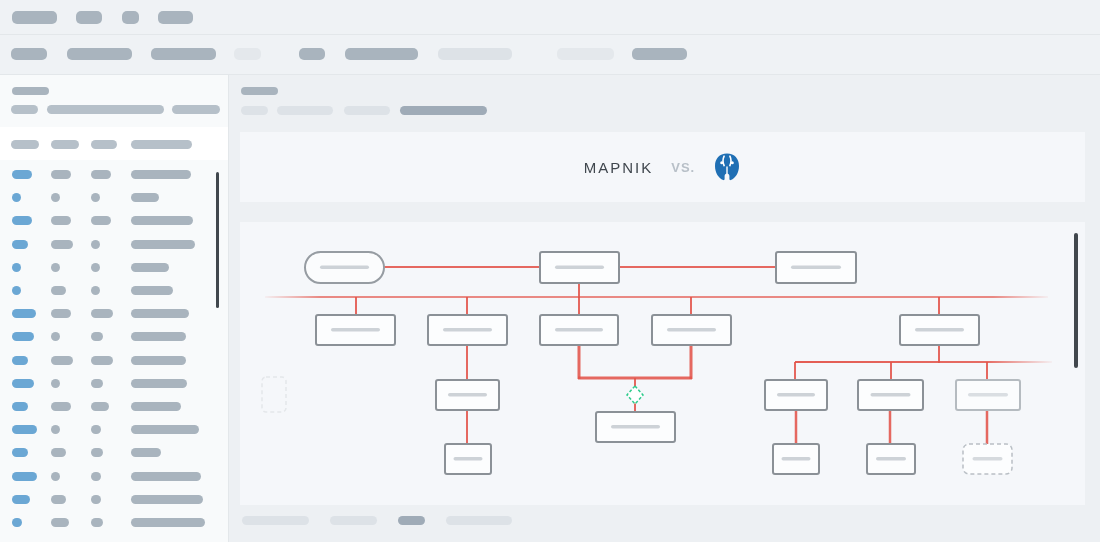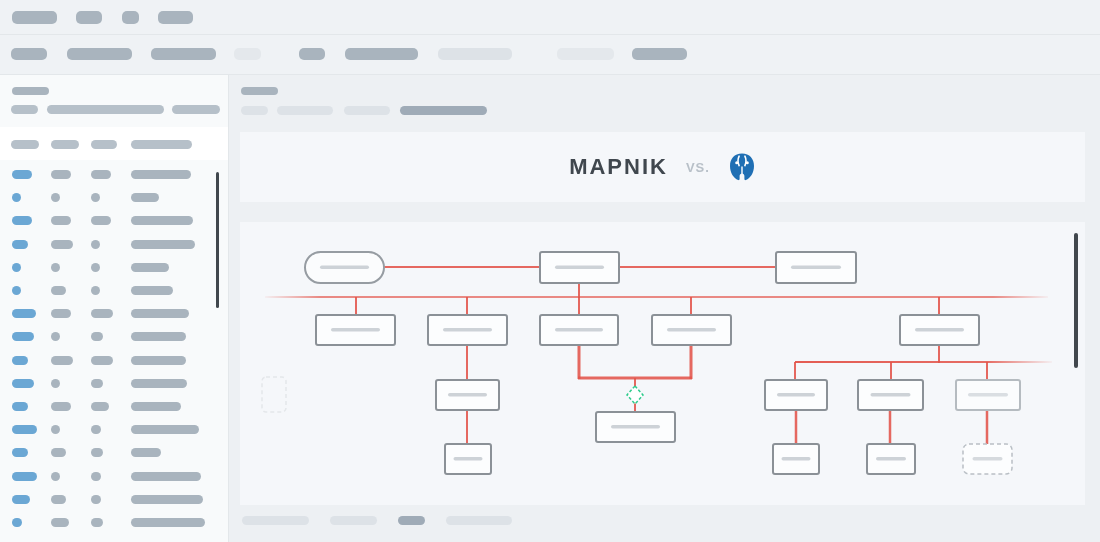--- a/index.html
+++ b/index.html
@@ -9,21 +9,21 @@
           border-bottom:1px solid #e3e7ea}
   #navbar{position:absolute;left:0;top:35px;width:1100px;height:39px;background:#eff2f5;
           border-bottom:1px solid #e3e7ea}
   #sidebar{position:absolute;left:0;top:75px;width:228px;height:467px;background:#f8fafb;
            border-right:1px solid #e3e7ea}
   #sidebar-white-band{position:absolute;left:0;top:127px;width:228px;height:33px;background:#ffffff}
   #hero-band{position:absolute;left:240px;top:132px;width:845px;height:70px;background:#f5f7fa;
              display:flex;align-items:center;justify-content:center;gap:18px}
   #chart-band{position:absolute;left:240px;top:222px;width:845px;height:283px;background:#f5f7fa}
   #flowchart-svg{position:absolute;left:0;top:0}
-  #brand-left{font-size:22px;font-weight:700;letter-spacing:2px;color:#40474e}
+  #brand-left{font-size:15px;font-weight:400;letter-spacing:2px;color:#40474e}
   #vs-label{font-size:13px;font-weight:600;letter-spacing:1px;color:#b8c0c8}
   #pg-logo{display:inline-flex;align-items:center}
   .pill{position:absolute;border-radius:5px}
   .s-dark{background:#a9b4be}
   .s-mid{background:#b6c0c9}
   .s-light{background:#dde2e7}
   .s-xlight{background:#e4e8ec}
   .s-blue{background:#6ba7d4}
   .s-dark2{background:#9fabb7}
   .vscroll{position:absolute;background:#41474d;border-radius:2px}

